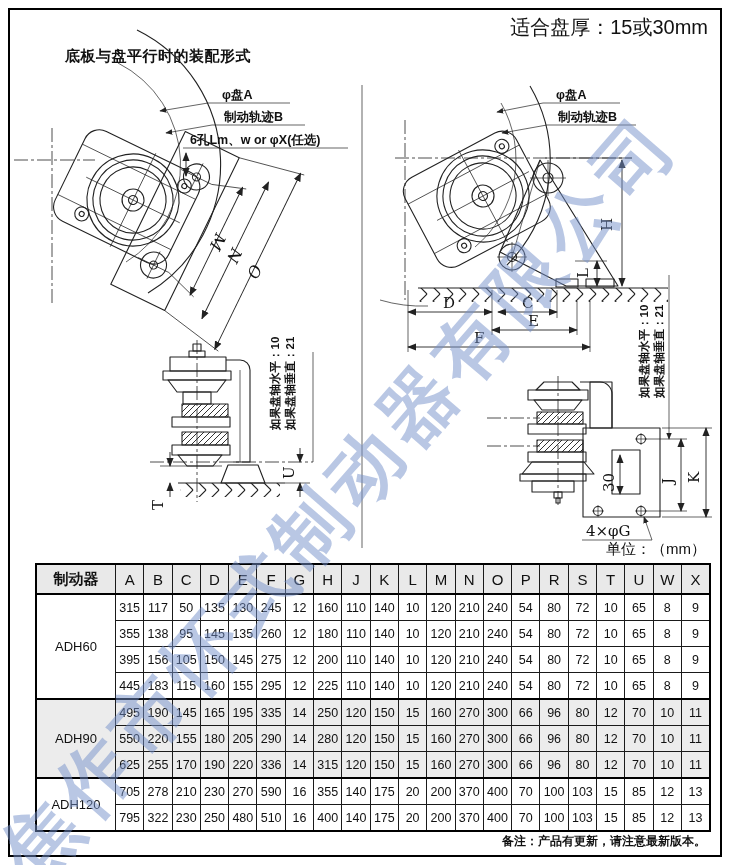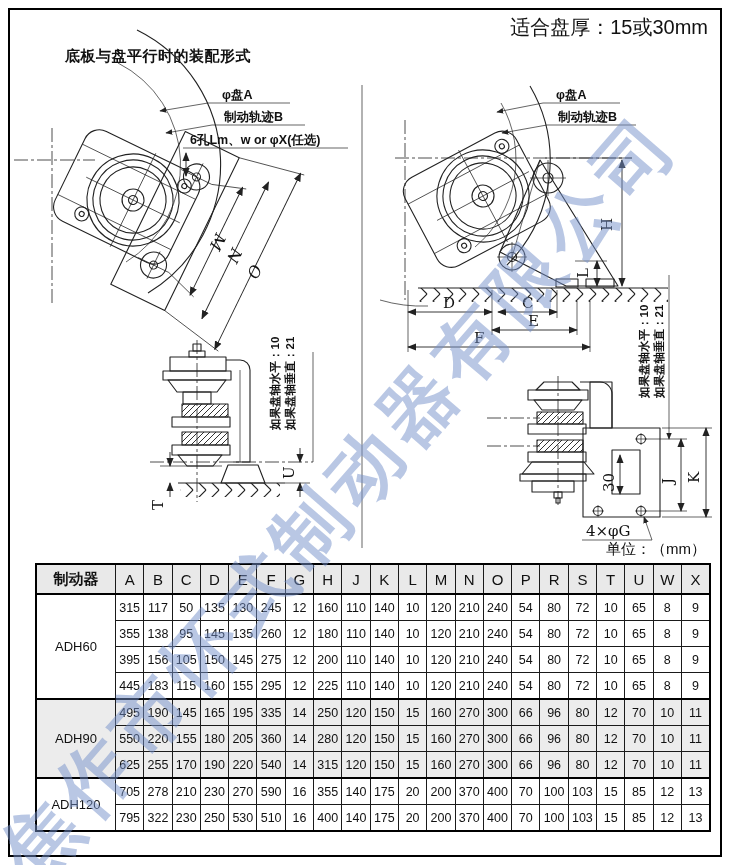--- a/index.html
+++ b/index.html
@@ -405,21 +405,21 @@
           <td>70</td>
           <td>10</td>
           <td>11</td>
         </tr>
         <tr class="shaded">
           <td>550</td>
           <td>220</td>
           <td>155</td>
           <td>180</td>
           <td>205</td>
-          <td>360</td>
+          <td>290</td>
           <td>14</td>
           <td>280</td>
           <td>120</td>
           <td>150</td>
           <td>15</td>
           <td>160</td>
           <td>270</td>
           <td>300</td>
           <td>66</td>
           <td>96</td>
@@ -428,21 +428,21 @@
           <td>70</td>
           <td>10</td>
           <td>11</td>
         </tr>
         <tr class="shaded">
           <td>625</td>
           <td>255</td>
           <td>170</td>
           <td>190</td>
           <td>220</td>
-          <td>540</td>
+          <td>336</td>
           <td>14</td>
           <td>315</td>
           <td>120</td>
           <td>150</td>
           <td>15</td>
           <td>160</td>
           <td>270</td>
           <td>300</td>
           <td>66</td>
           <td>96</td>
@@ -474,36 +474,37 @@
           <td>15</td>
           <td>85</td>
           <td>12</td>
           <td>13</td>
         </tr>
         <tr>
           <td>795</td>
           <td>322</td>
           <td>230</td>
           <td>250</td>
-          <td>530</td>
+          <td>480</td>
           <td>510</td>
           <td>16</td>
           <td>400</td>
           <td>140</td>
           <td>175</td>
           <td>20</td>
           <td>200</td>
           <td>370</td>
           <td>400</td>
           <td>70</td>
           <td>100</td>
           <td>103</td>
           <td>15</td>
           <td>85</td>
           <td>12</td>
           <td>13</td>
         </tr>
       </tbody>
   </table>
 
+  <div id="footer-note" class="abs">备注：产品有更新，请注意最新版本。</div>
 
   <div id="watermark" class="abs">焦作市怀式制动器有限公司</div>
 </div>
 
 </body></html>

